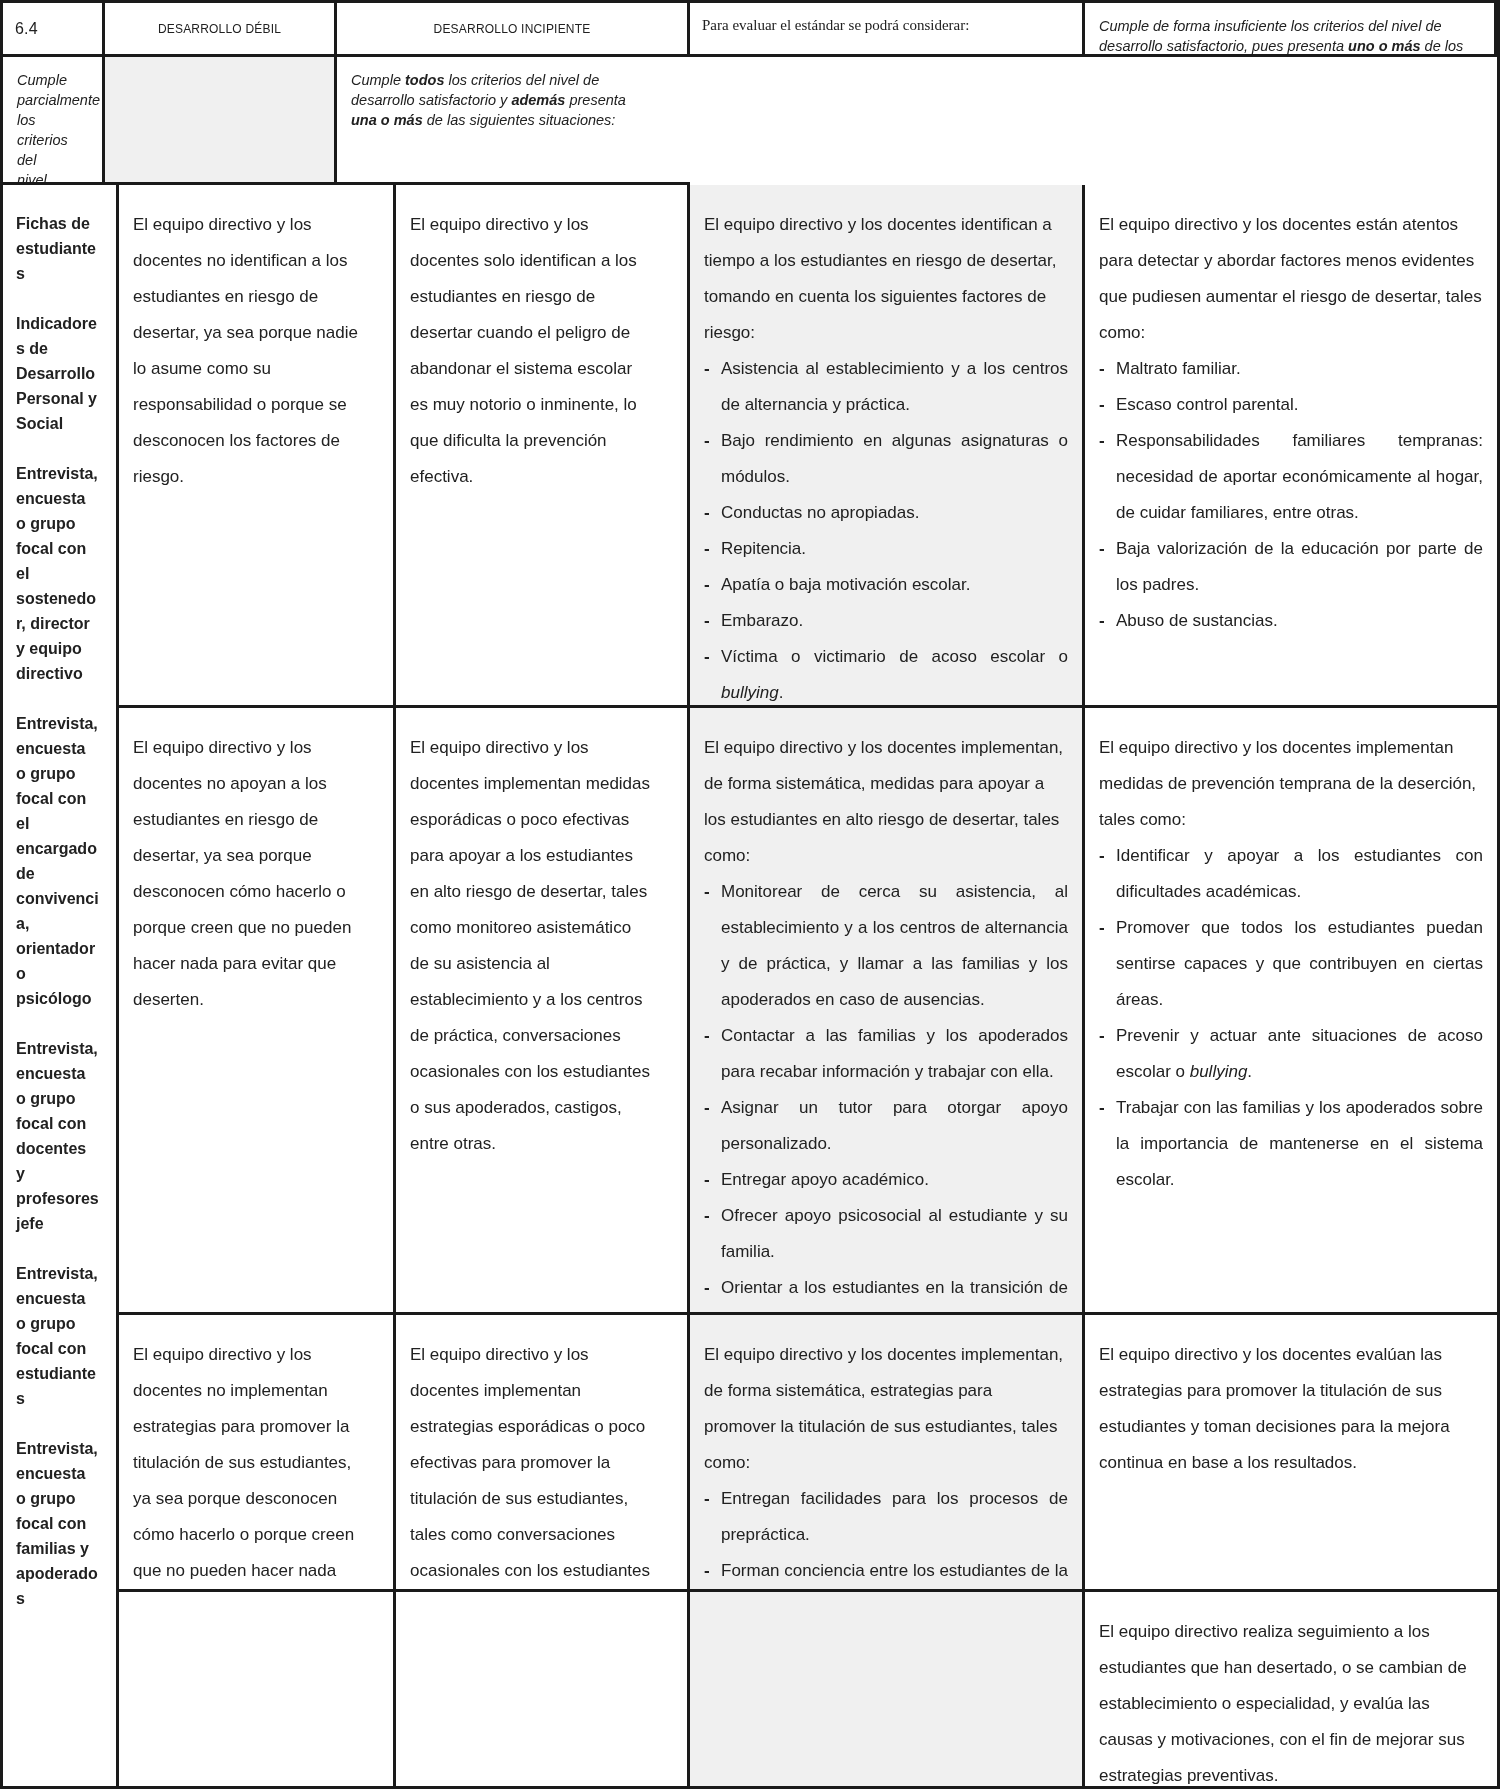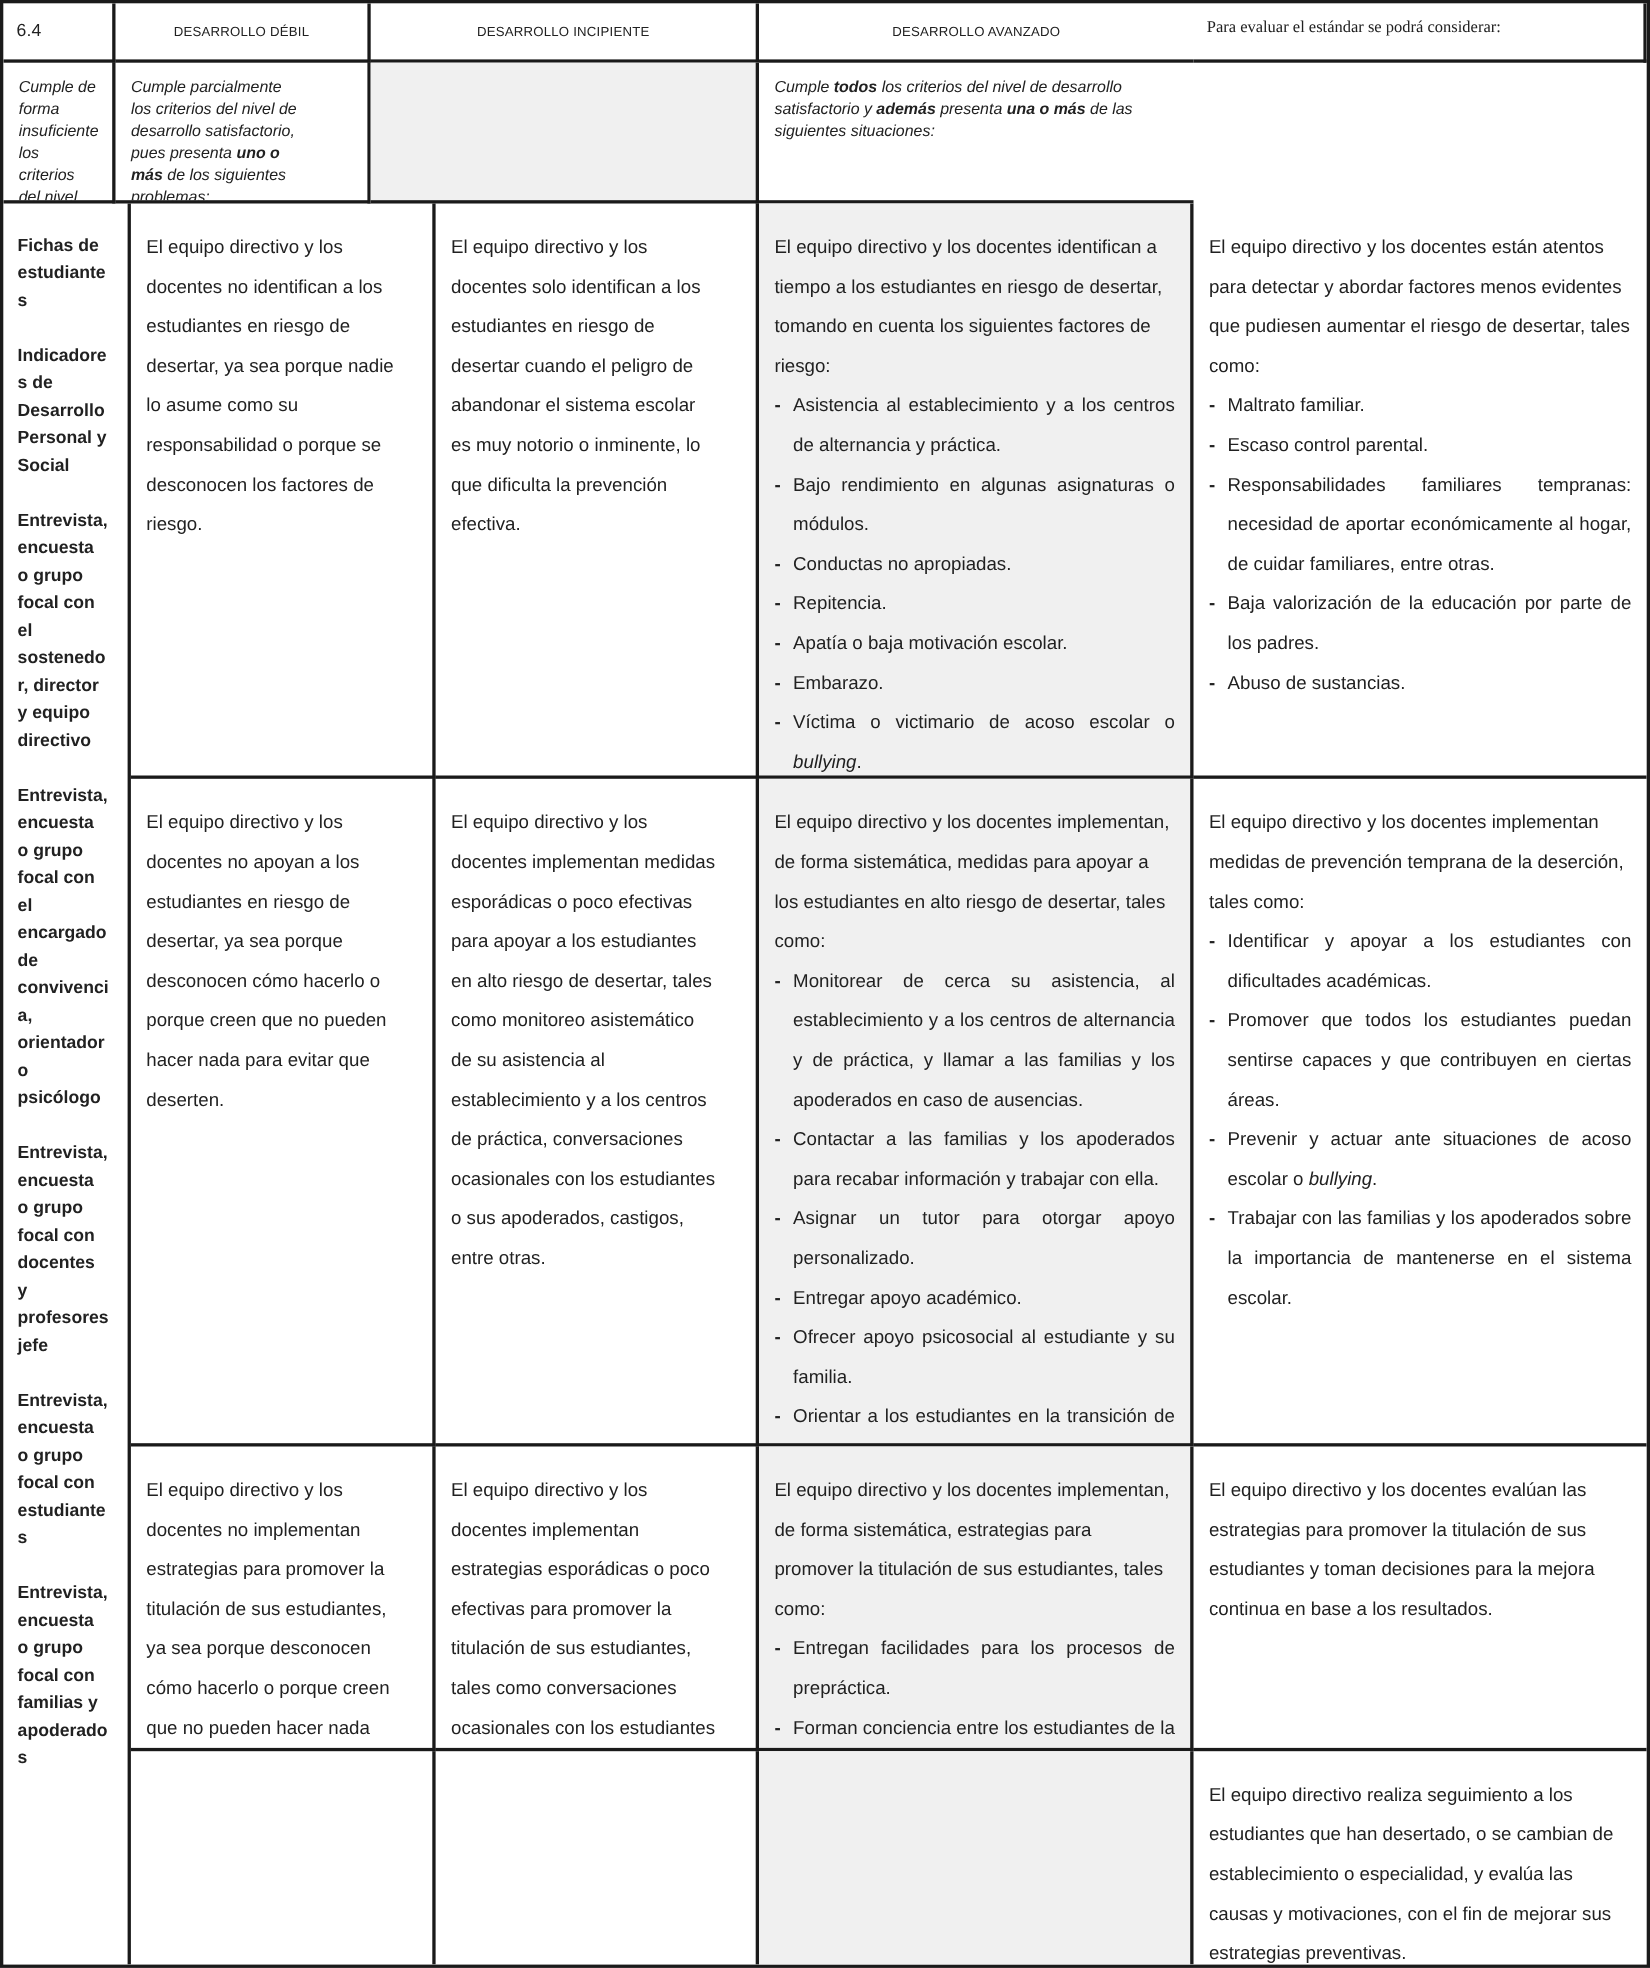--- a/index.html
+++ b/index.html
@@ -69,21 +69,20 @@
 <body>
 
 <div class="page">
   <div class="tbl">
 
     <div class="grid top">
 
       <div class="cell hcell hcode br bb">6.4</div>
       <div class="cell hcell br bb">DESARROLLO DÉBIL</div>
       <div class="cell hcell br bb">DESARROLLO INCIPIENTE</div>
-      <div class="cell hcell bb">DESARROLLO AVANZADO</div>
 
       <div class="cell dcell evalLabel br bb">Para evaluar el estándar se podrá considerar:</div>
       <div class="cell dcell it br bb">Cumple de forma insuficiente los criterios del nivel de desarrollo satisfactorio, pues presenta <span class="b">uno o más</span> de los siguientes problemas:</div>
       <div class="cell dcell it d-incip br bb">Cumple parcialmente los criterios del nivel de desarrollo satisfactorio, pues presenta <span class="b">uno o más</span> de los siguientes problemas:</div>
       <div class="cell dcell br bb fill-lite"></div>
       <div class="cell dcell it d-avanz bb">Cumple <span class="b">todos</span> los criterios del nivel de desarrollo satisfactorio y <span class="b">además</span> presenta <span class="b">una o más</span> de las siguientes situaciones:</div>
     </div>
 
     <div class="grid bodygrid">
 

